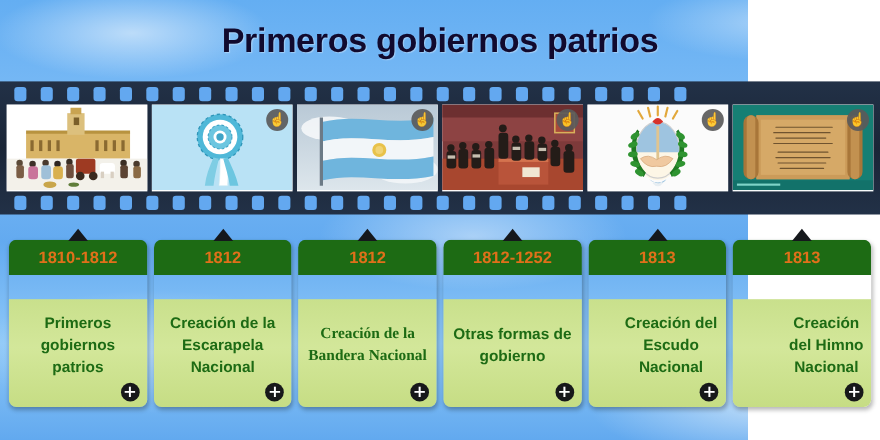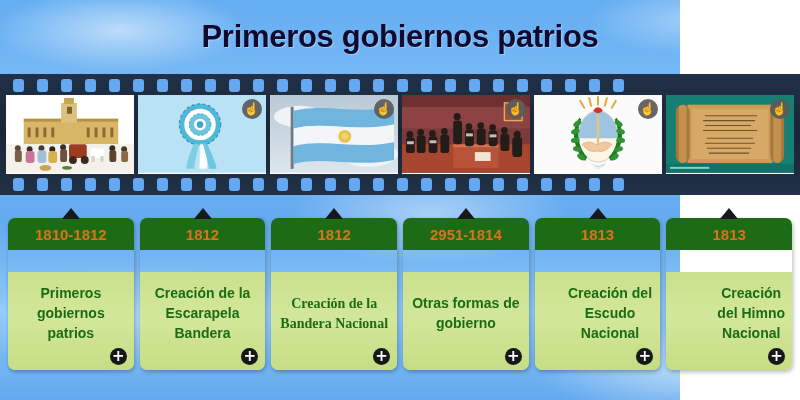--- a/index.html
+++ b/index.html
@@ -395,39 +395,39 @@
             <div class="card-text" style="color: rgb(29, 107, 20);">Primeros gobiernos patrios</div>
             <div class="plus-badge">+</div>
           </div>
         </div>
       </div>
       <div class="card-wrap">
         <div class="pointer"></div>
         <div class="card">
           <div class="card-head" style="background: rgb(29, 107, 20); color: rgb(224, 112, 26);">1812</div>
           <div class="card-body">
-            <div class="card-text" style="color: rgb(29, 107, 20);">Creación de la Escarapela Bandera</div>
+            <div class="card-text" style="color: rgb(29, 107, 20);">Creación de la Escarapela Nacional</div>
             <div class="plus-badge">+</div>
           </div>
         </div>
       </div>
       <div class="card-wrap">
         <div class="pointer"></div>
         <div class="card">
           <div class="card-head" style="background: rgb(29, 107, 20); color: rgb(224, 112, 26);">1812</div>
           <div class="card-body">
             <div class="card-text" style="color: rgb(29, 107, 20); font-family: Liberation Serif, serif;">Creación de la Bandera Nacional</div>
             <div class="plus-badge">+</div>
           </div>
         </div>
       </div>
       <div class="card-wrap">
         <div class="pointer"></div>
         <div class="card">
-          <div class="card-head" style="background: rgb(29, 107, 20); color: rgb(224, 112, 26);">2951-1814</div>
+          <div class="card-head" style="background: rgb(29, 107, 20); color: rgb(224, 112, 26);">1812-1252</div>
           <div class="card-body">
             <div class="card-text" style="color: rgb(29, 107, 20);">Otras formas de gobierno</div>
             <div class="plus-badge">+</div>
           </div>
         </div>
       </div>
       <div class="card-wrap">
         <div class="pointer"></div>
         <div class="card">
           <div class="card-head" style="background: rgb(29, 107, 20); color: rgb(224, 112, 26);">1813</div>

